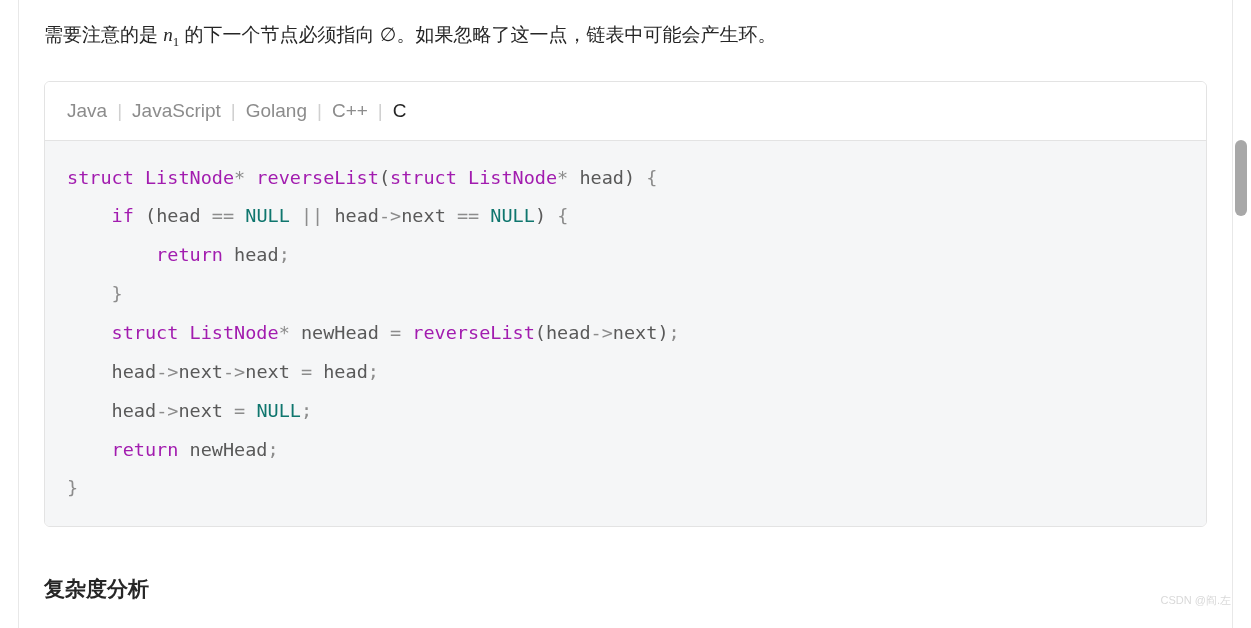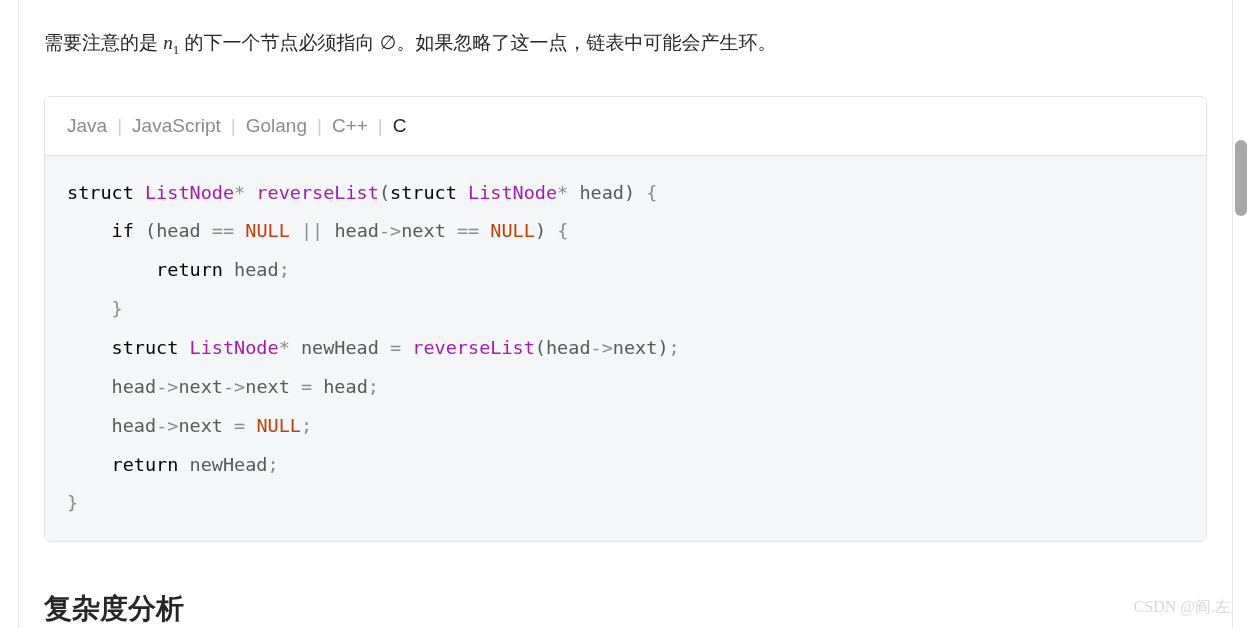--- a/index.html
+++ b/index.html
@@ -19,21 +19,21 @@
       height: 100%;
       position: relative;
     }
     .content-area {
       padding: 0 25px;
     }
     .intro-text {
       font-size: 19px;
       color: #262626;
       line-height: 1.6;
-      padding-top: 28px;
+      padding-top: 20px;
       padding-bottom: 28px;
     }
     .math-var {
       font-family: "Times New Roman", serif;
       font-style: italic;
       font-size: 19px;
     }
     .math-sub {
       font-family: "Times New Roman", serif;
       font-size: 13px;
@@ -41,21 +41,20 @@
     }
     .empty-set {
       font-family: "Times New Roman", serif;
       font-size: 19px;
     }
     .code-block {
       border: 1px solid #e3e3e3;
       border-radius: 6px;
       overflow: hidden;
       margin-bottom: 40px;
-      margin-top: 7px;
     }
     .tab-bar {
       background: #ffffff;
       padding: 18px 22px;
       border-bottom: 1px solid #e3e3e3;
       font-size: 19px;
       color: #8c8c8c;
     }
     .tab {
       display: inline;
@@ -71,29 +70,29 @@
       color: #d0d0d0;
     }
     .code-body {
       background: #f5f6f7;
       padding: 18px 22px;
       font-family: "Consolas", "Menlo", "Monaco", monospace;
       font-size: 18.5px;
       line-height: 2.1;
       color: #595959;
     }
-    .code-body .kw { color: #000000; }
+    .code-body .kw { color: #a21caf; }
     .code-body .type { color: #a21caf; }
     .code-body .fn { color: #a21caf; }
-    .code-body .const { color: #c2410c; font-weight: 500; }
+    .code-body .const { color: #0f766e; font-weight: 500; }
     .code-body .op { color: #8c8c8c; }
     .code-body .punc { color: #8c8c8c; }
     .code-body .paren { color: #595959; }
     .section-heading {
-      font-size: 28px;
+      font-size: 21px;
       font-weight: 700;
       color: #262626;
       padding-top: 8px;
     }
     .scrollbar-track {
       position: absolute;
       right: 2px;
       top: 0;
       width: 15px;
       height: 100%;
@@ -103,24 +102,23 @@
       right: 2px;
       top: 140px;
       width: 12px;
       height: 76px;
       background: #a8a8a8;
       border-radius: 6px;
     }
     .watermark {
       position: absolute;
       right: 20px;
-      bottom: 10px;
-      font-size: 16px;
+      bottom: 20px;
+      font-size: 11px;
       color: #d9d9d9;
-      font-family: Liberation Serif, serif;
     }
     pre { margin:0; font-family: inherit; white-space: pre; }
   </style>
 </head>
 <body>
 
 <div class="outer-container">
   <div class="content-area">
 
     <p class="intro-text">

